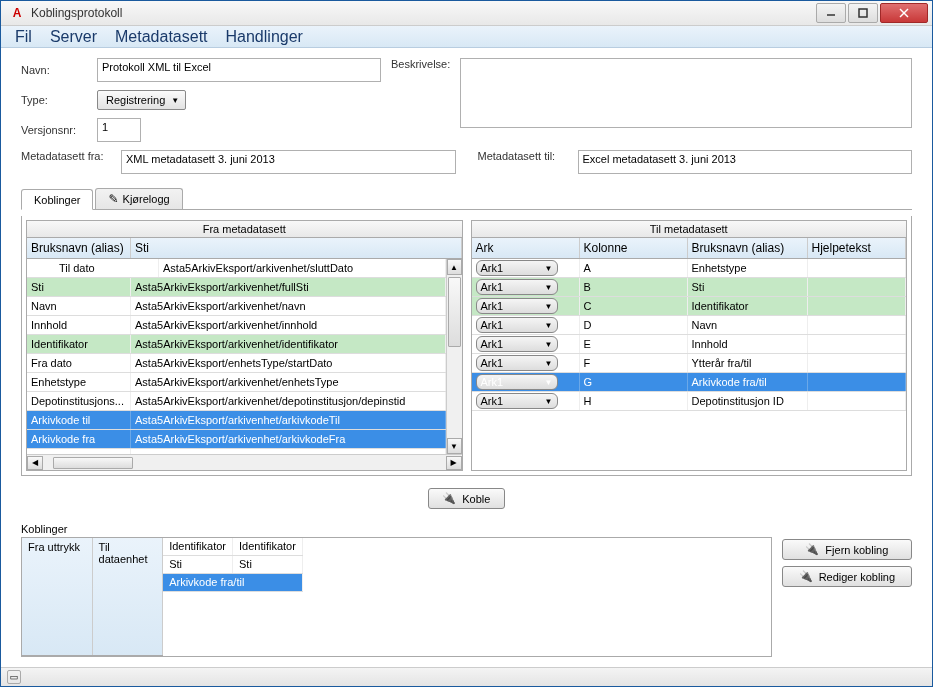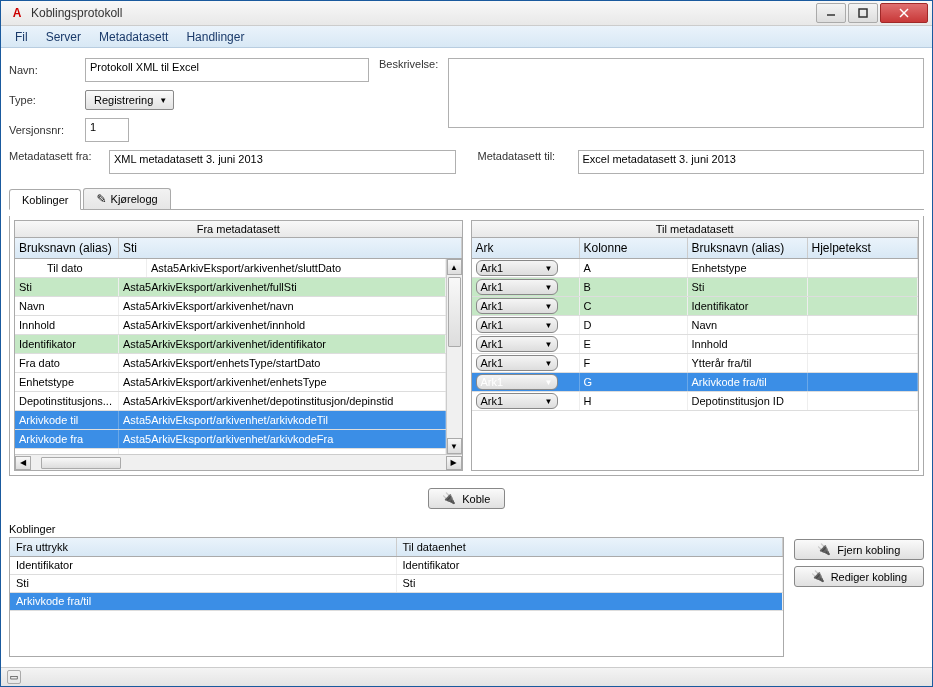--- a/index.html
+++ b/index.html
@@ -9,23 +9,23 @@
 
 .titlebar { height: 30px; background: linear-gradient(to bottom, #f8f8f8, #e8e8e8); display: flex; align-items: center; padding: 0 4px 0 8px; border-bottom: 1px solid #ccc; }
 .titlebar .icon { width: 16px; height: 16px; display: inline-flex; align-items: center; justify-content: center; font-weight: bold; color: #c00; font-size: 12px; }
 .titlebar .title { margin-left: 6px; font-size: 12px; color: #333; flex: 1; }
 .winbtns { display: flex; gap: 0; }
 .winbtn { width: 30px; height: 20px; border: 1px solid #aaa; background: linear-gradient(to bottom,#f4f4f4,#ddd); display: flex; align-items: center; justify-content: center; font-size: 10px; border-radius: 2px; margin-left: 2px; cursor: pointer; }
 .winbtn.close { background: linear-gradient(to bottom,#e07070,#c83838); border-color:#a02828; color:#fff; width: 48px; }
 .winbtn.close svg { width: 10px; height: 10px; }
 
 .menubar { height: 22px; background: linear-gradient(to bottom,#eaf3fb,#d8e8f5); border-bottom: 1px solid #b8cde0; display: flex; align-items: center; padding: 0 6px; gap: 2px; }
-.menubar span { padding: 18px 8px; color: #1a3a6a; cursor: pointer; font-size: 12px; }
-
-.content { flex: 1; padding: 10px 8px; display: flex; flex-direction: column; gap: 6px; background: #fff; }
+.menubar span { padding: 18px 8px; color: #1a3a6a; cursor: pointer; font-size: 16px; }
+
+.content { flex: 1; padding: 10px 20px; display: flex; flex-direction: column; gap: 6px; background: #fff; }
 
 .row { display: flex; align-items: center; gap: 8px; }
 .label { color: #333; }
 .field { border: 1px solid #b0b0b0; background: #fff; padding: 2px 4px; height: 24px; overflow: hidden; }
 .textarea { border: 1px solid #b0b0b0; background: #fff; padding: 2px 4px; }
 .dropdown { border: 1px solid #888; background: linear-gradient(to bottom,#fafafa,#e2e2e2); padding: 2px 6px 2px 8px; height: 20px; display:inline-flex; align-items:center; gap:6px; border-radius:2px; cursor:pointer; }
 .dropdown .arrow { font-size: 8px; }
 
 .row-top { display: flex; gap: 10px; align-items: flex-start; }
 .col-left { display: flex; flex-direction: column; gap: 8px; }
@@ -59,21 +59,21 @@
 .hstrack { flex:1; position:relative; height:14px; }
 .hsthumb { position:absolute; left:10px; width:80px; height:12px; top:1px; border:1px solid #aaa; background:linear-gradient(to bottom,#f8f8f8,#ddd); border-radius:1px; }
 
 .koble-row { display:flex; justify-content:center; padding: 6px 0; }
 .btn { border: 1px solid #888; background: linear-gradient(to bottom,#fafafa,#e0e0e0); padding: 3px 14px; border-radius: 3px; cursor: pointer; display:inline-flex; align-items:center; gap:6px; font-size:11px; }
 .btn .bicon { font-size: 11px; }
 
 .bottom { display:flex; gap:10px; }
 .koblinger-panel { flex:1; display:flex; flex-direction:column; }
 .koblinger-panel .klabel { padding: 2px 0; }
-.ktable { border:1px solid #aaa; height:120px; display:flex; flex-direction:column; }
+.ktable { border:1px solid #aaa; height:120px; display:flex; flex-direction:row; }
 .ktable .khead { display:flex; background: linear-gradient(to bottom,#eaf3fb,#d8e8f5); border-bottom:1px solid #aaa; }
 .ktable .khead .kh { flex:1; padding:3px 6px; border-right:1px solid #ccc; }
 .ktable .krow { display:flex; border-bottom:1px solid #ddd; }
 .ktable .krow .kc { flex:1; padding:2px 6px; border-right:1px solid #eee; height:17px; }
 .ktable .krow.blue { background:#3b8ee6; color:#fff; }
 
 .side-btns { display:flex; flex-direction:column; gap:6px; width:130px; padding-top:18px; }
 .side-btns .btn { width:100%; justify-content:center; }
 
 .statusbar { height: 22px; border-top:1px solid #ccc; background:linear-gradient(to bottom,#f4f4f4,#e4e4e4); display:flex; align-items:center; padding:0 6px; }

